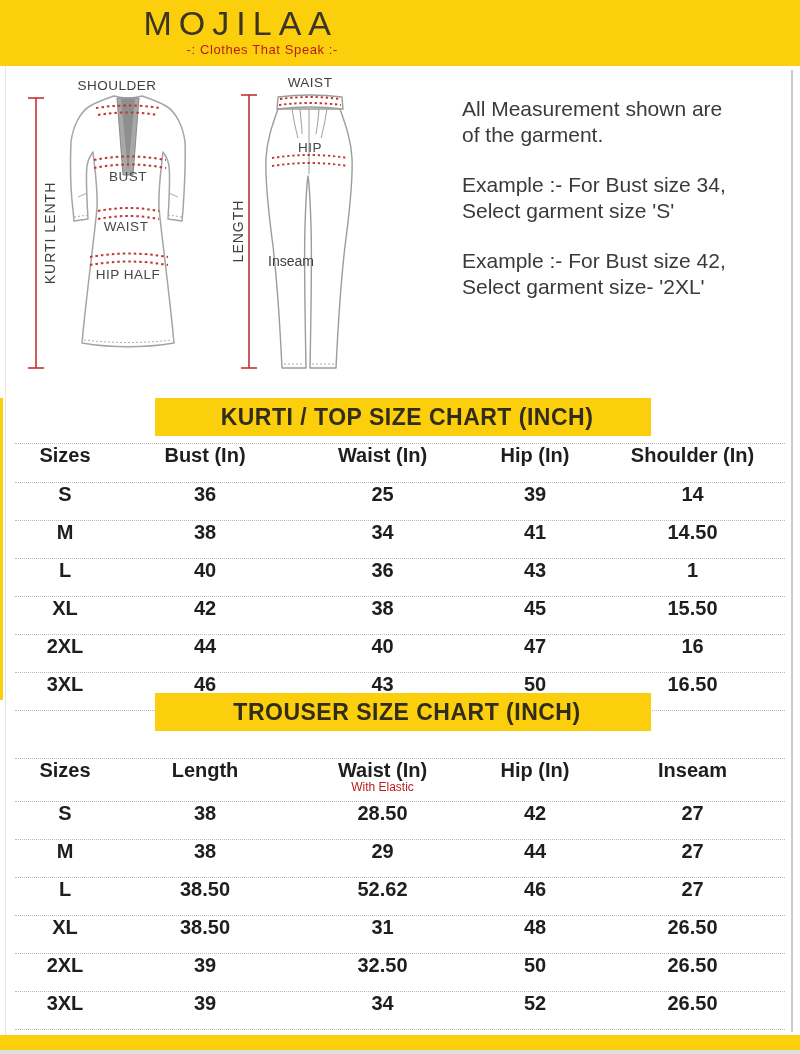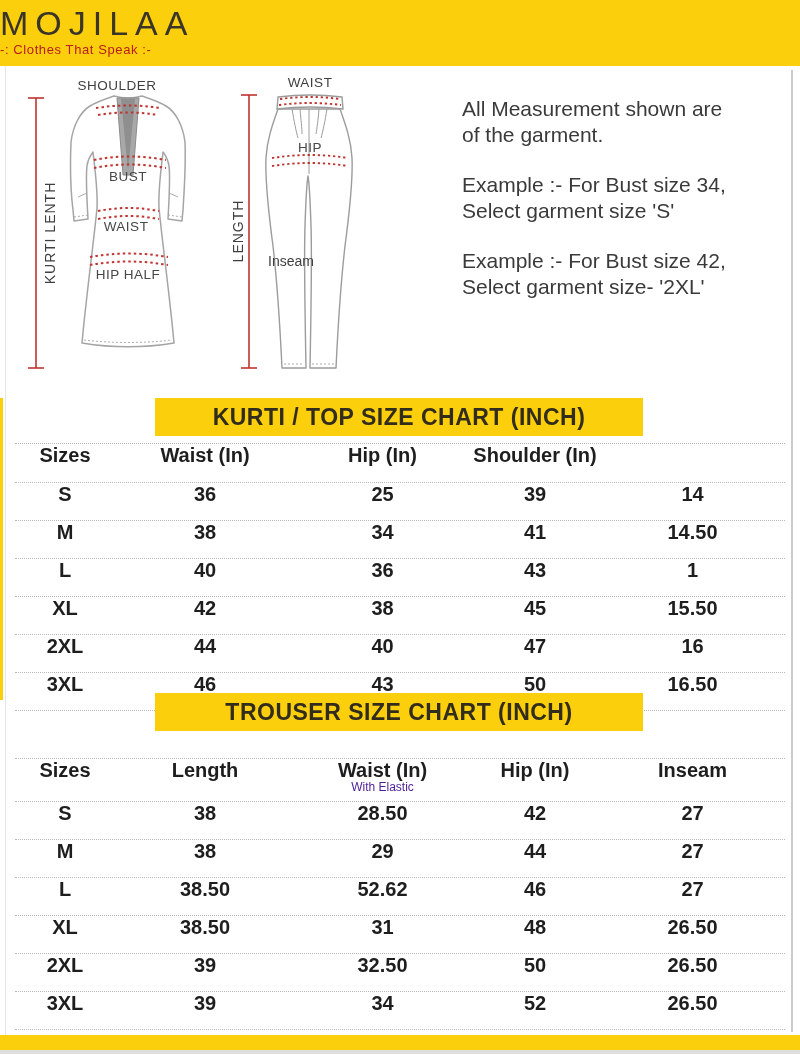--- a/index.html
+++ b/index.html
@@ -7,52 +7,52 @@
     --red:#bf3430;
     --ink:#3a3a3a;
     --line-gray:#a6a6a6;
   }
   html,body{margin:0;padding:0;}
   body{
     width:800px;height:1054px;position:relative;background:#ffffff;
     font-family:"Liberation Sans",sans-serif;overflow:hidden;
   }
   .top-band{position:absolute;left:0;top:0;width:800px;height:66px;background:var(--yellow);}
-  .logo{position:absolute;left:0;top:5px;width:338px;text-align:left;}
+  .logo{position:absolute;left:0;top:5px;width:338px;text-align:right;}
   .logo-name{font-size:34px;letter-spacing:7px;color:#3b3527;font-weight:400;line-height:36px;}
   .logo-tagline{font-size:13px;color:#b91c1c;letter-spacing:0.6px;margin-top:1px;}
   .right-border{position:absolute;left:791px;top:70px;width:2px;height:962px;background:#cbcbcb;}
   .left-faint{position:absolute;left:5px;top:66px;width:1px;height:969px;background:#e6e6e6;}
   .left-yellow{position:absolute;left:0;top:398px;width:3px;height:302px;background:var(--yellow);}
   .bottom-band{position:absolute;left:0;top:1035px;width:800px;height:15px;background:var(--yellow);}
   .bottom-gray{position:absolute;left:0;top:1050px;width:800px;height:4px;background:#dedede;}
 
   .notes{position:absolute;left:462px;top:96px;width:330px;font-size:21px;line-height:26px;color:var(--ink);}
   .notes p{margin:0 0 24px 0;white-space:pre-line;}
 
   .chart-title{
     position:absolute;left:155px;width:488px;height:38px;background:var(--yellow);
-    color:#322c1c;font-weight:700;font-size:23px;text-align:center;line-height:38px;letter-spacing:0.5px;
+    color:#322c1c;font-weight:700;font-size:23px;text-align:center;line-height:38px;letter-spacing:0.5px;padding-left:8px;
   }
   #kurti-title{top:398px;}
   #trouser-title{top:693px;}
 
   .size-table{position:absolute;left:15px;width:770px;}
   #kurti-table{top:443px;}
   #trouser-table{top:758px;}
   .trow{display:flex;height:37px;border-bottom:1px dotted #b8b8b8;}
   .trow.thead{border-top:1px dotted #b8b8b8;height:38px;}
   #trouser-table .trow.thead{height:42px;}
   .cell{text-align:center;font-weight:700;font-size:20px;color:#1e1e1e;}
   .cell:nth-child(1){width:100px;}
   .cell:nth-child(2){width:180px;}
   .cell:nth-child(3){width:175px;}
   .cell:nth-child(4){width:130px;}
   .cell:nth-child(5){width:185px;}
-  .cell .sub{font-size:12px;font-weight:400;color:#4c1d95;line-height:12px;margin-top:-1px;}
+  .cell .sub{font-size:12px;font-weight:400;color:#b91c1c;line-height:12px;margin-top:-1px;}
 
   svg text{font-family:"Liberation Sans",sans-serif;}
   .diagram{position:absolute;}
   #kurti-svg{left:24px;top:78px;}
   #trouser-svg{left:226px;top:76px;}
 </style>
 </head>
 <body>
 
 <div class="top-band"></div>
@@ -160,20 +160,21 @@
   <p>Example :- For Bust size 34,
 Select garment size 'S'</p>
   <p>Example :- For Bust size 42,
 Select garment size- '2XL'</p>
 </div>
 
 <div id="kurti-title" class="chart-title">KURTI / TOP SIZE CHART (INCH)</div>
 <div id="kurti-table" class="size-table">
   <div class="trow thead">
       <div class="cell">Sizes</div>
+      <div class="cell">Bust (In)</div>
       <div class="cell">Waist (In)</div>
       <div class="cell">Hip (In)</div>
       <div class="cell">Shoulder (In)</div>
     </div>
   <div>
       <div class="trow">
         <div class="cell">S</div>
         <div class="cell">36</div>
         <div class="cell">25</div>
         <div class="cell">39</div>

